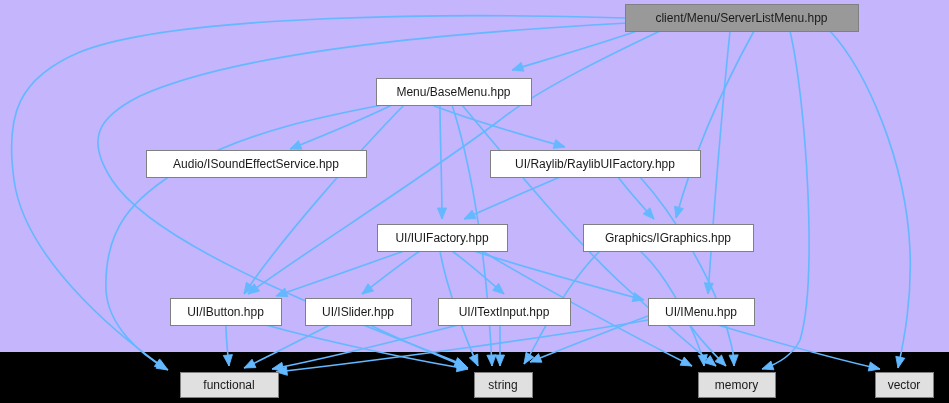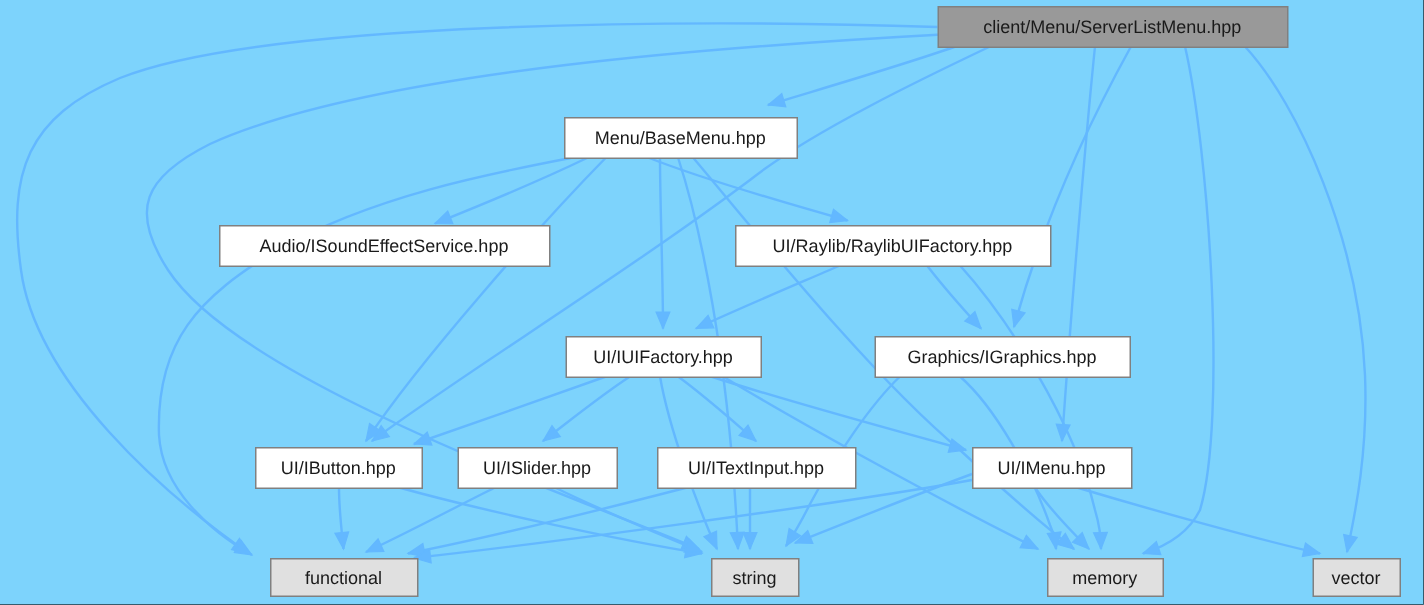--- a/index.html
+++ b/index.html
@@ -9,22 +9,22 @@
   }
   body {
     width: 949px;
     height: 403px;
     overflow: hidden;
     font-family: "Liberation Sans", sans-serif;
   }
   #graph-root {
     position: relative;
     width: 949px;
-    height: 403px;
-    background: #7dd3fc;
+    height: 352px;
+    background: #c4b5fd;
   }
   svg#graph-canvas {
     position: absolute;
     top: 0;
     left: 0;
     width: 949px;
     height: 403px;
   }
   .edge-path {
     fill: none;

